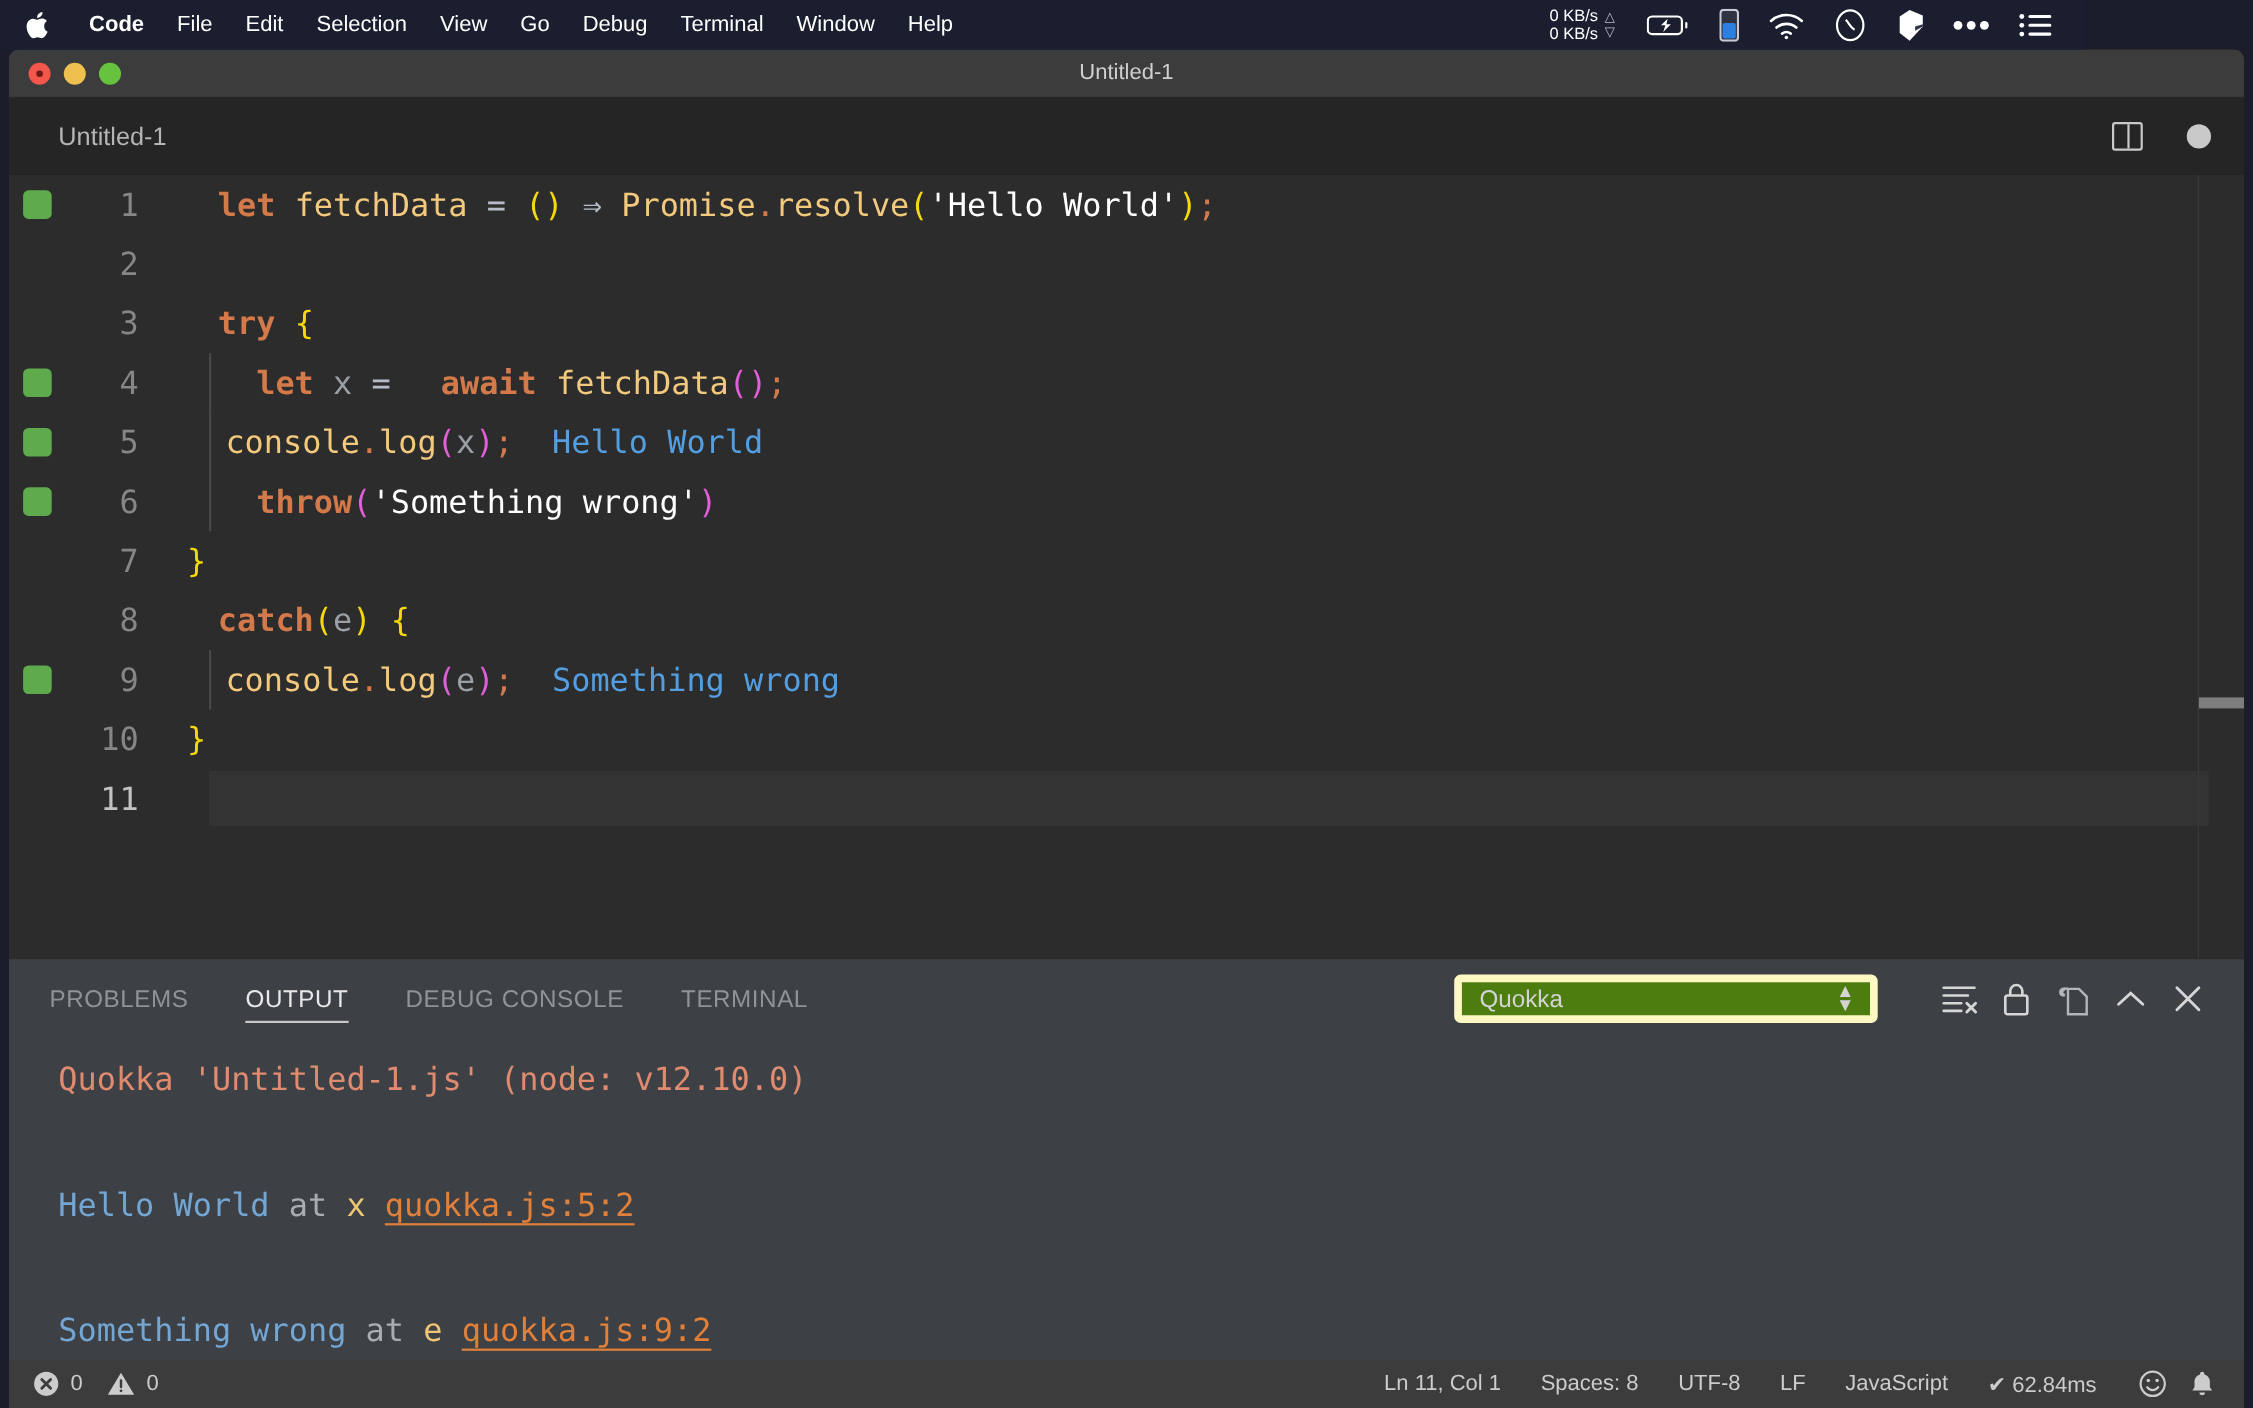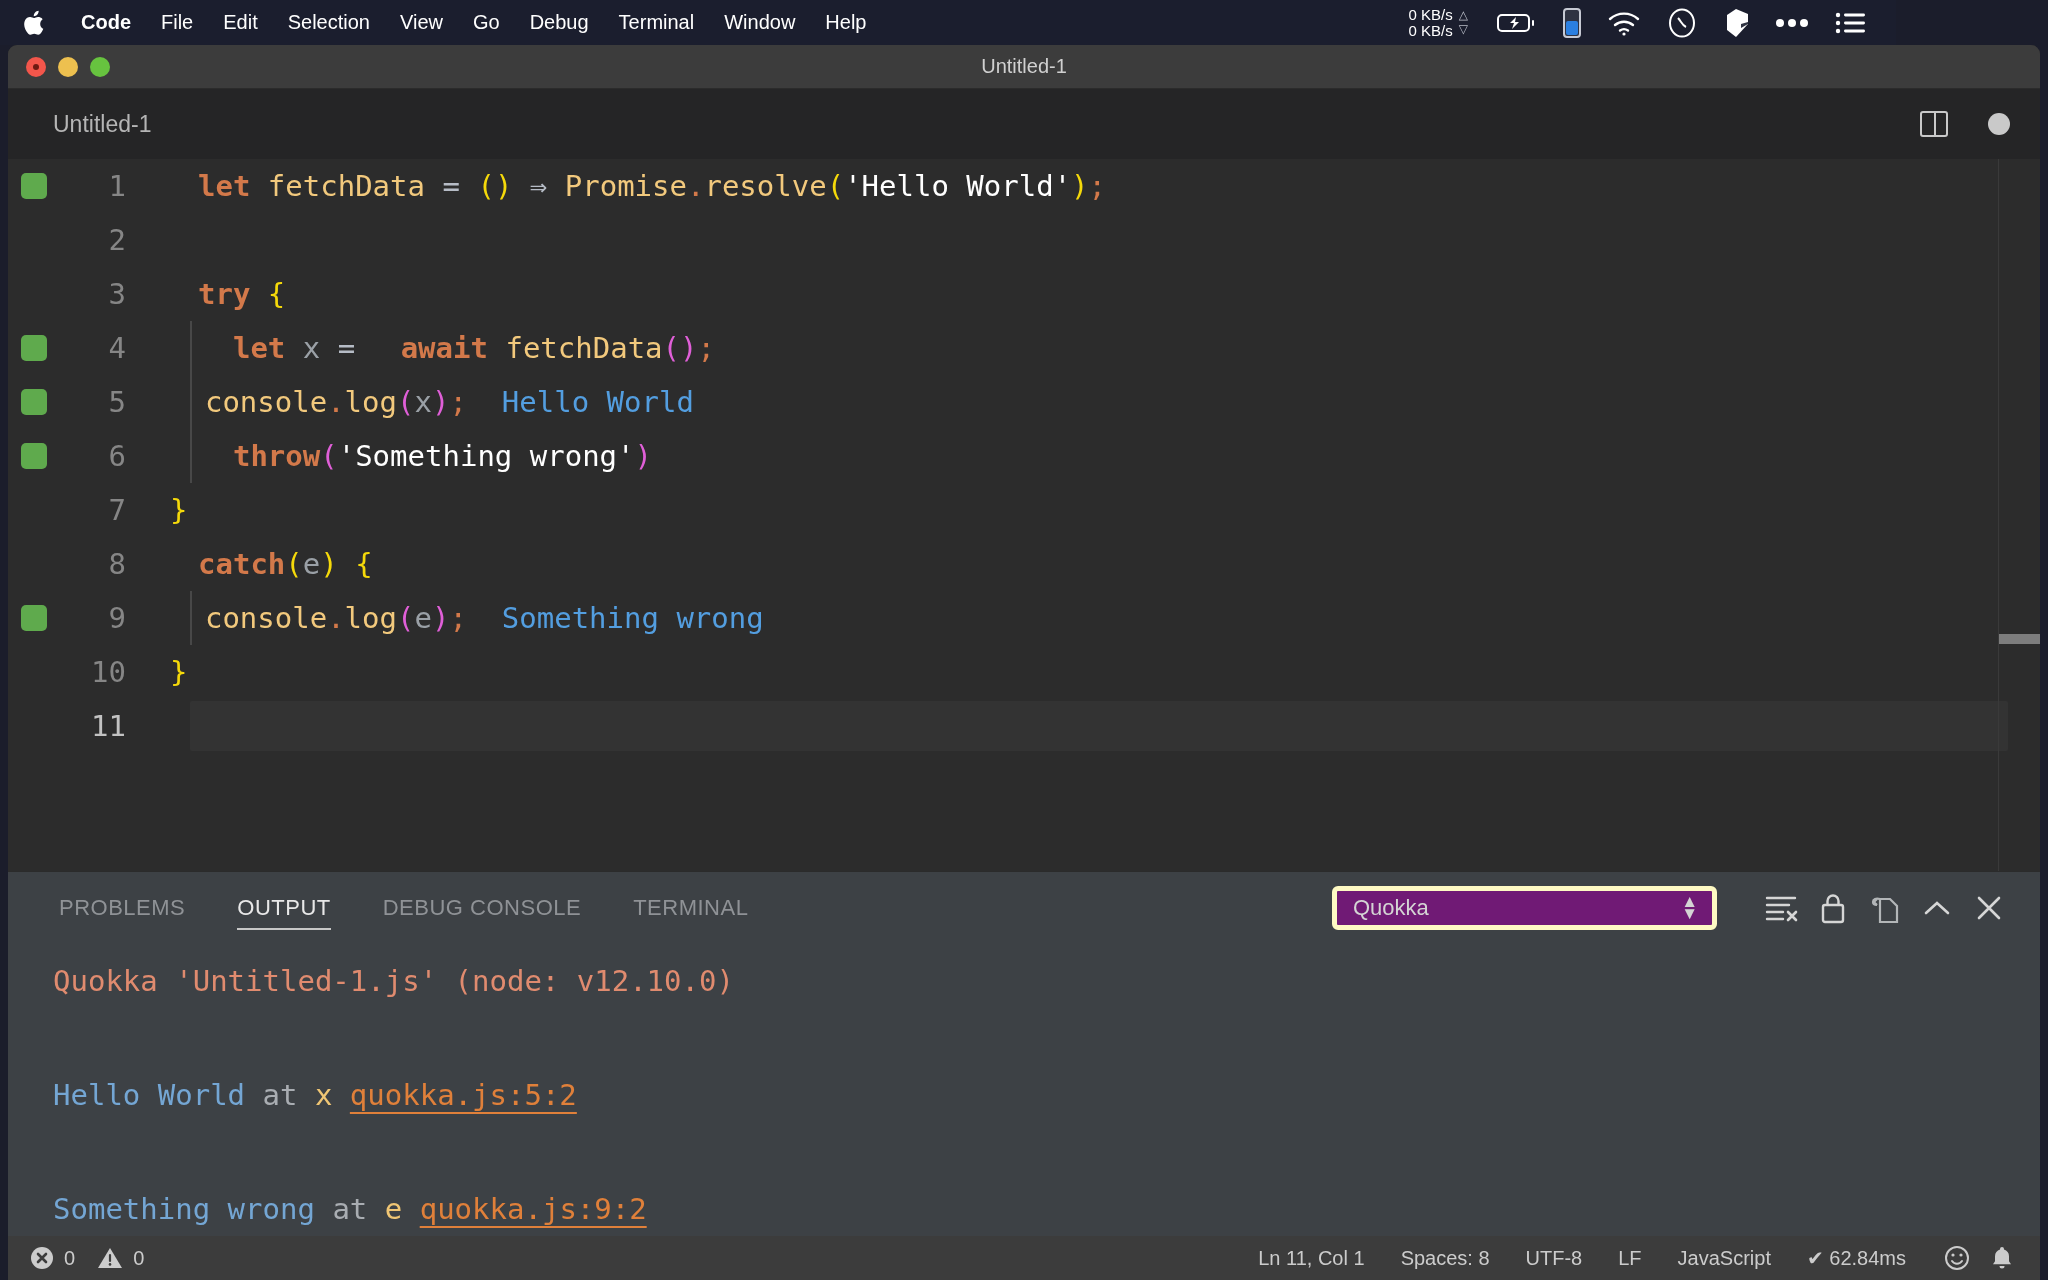--- a/index.html
+++ b/index.html
@@ -134,42 +134,42 @@
   }
 
   
   .panel {
     background: #3d4145;
     height: 380px;
     position: relative;
     border-top: 1px solid #2b2b2b;
   }
   .panel-tabs {
-    height: 72px; display: flex; padding-left: 51px; gap: 0;
+    height: 72px; display: flex; padding-left: 37px; gap: 0;
   }
   .ptab {
     color: #8f9296; font-size: 22px; letter-spacing: 0.5px;
     margin-right: 52px; position: relative; line-height: 72px;
     white-space: nowrap;
   }
   .ptab.active { color: #e8e8e8; }
   .ptab.active::after {
     content: ""; position: absolute; left: 0; right: 0; bottom: 14px;
     height: 2px; background: #c7c7c7;
   }
   .panel-actions {
     position: absolute; right: 25px; top: 0; height: 72px;
     display: flex; align-items: center; gap: 0;
   }
   .select-box {
     width: 385px; height: 44px;
-    border: 5px solid #fef9c3; border-radius: 6px;
-    background: #701a75; color: #d4d4d4;
+    border: 7px solid #fef9c3; border-radius: 6px;
+    background: #4d7c0f; color: #d4d4d4;
     font-size: 22px; display: flex; align-items: center;
-    padding: 0 12px 0 16px; position: relative; margin-right: 38px;
+    padding: 0 12px 0 16px; position: relative; margin-right: 48px;
   }
   .select-arrows {
     position: absolute; right: 14px; top: 50%; transform: translateY(-50%);
     display: flex; flex-direction: column; line-height: 0.72; font-size: 17px; color: #d4d4d4;
   }
   .pact { width: 52px; height: 52px; display: flex; align-items: center; justify-content: center; }
   .pact svg { display: block; }
 
   .panel-body {
     position: absolute; left: 0; right: 0; top: 72px; bottom: 0;

